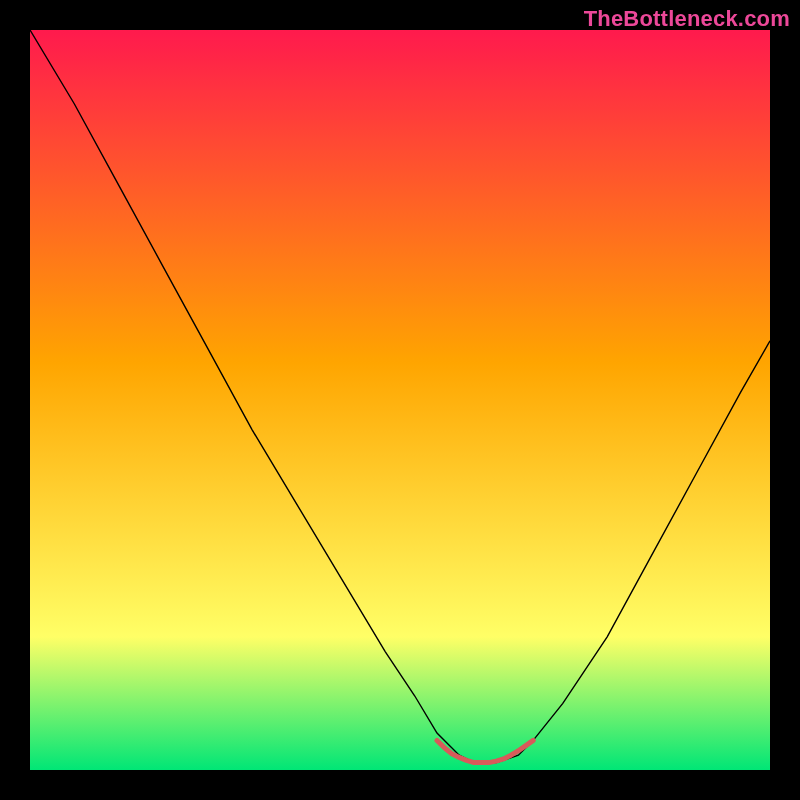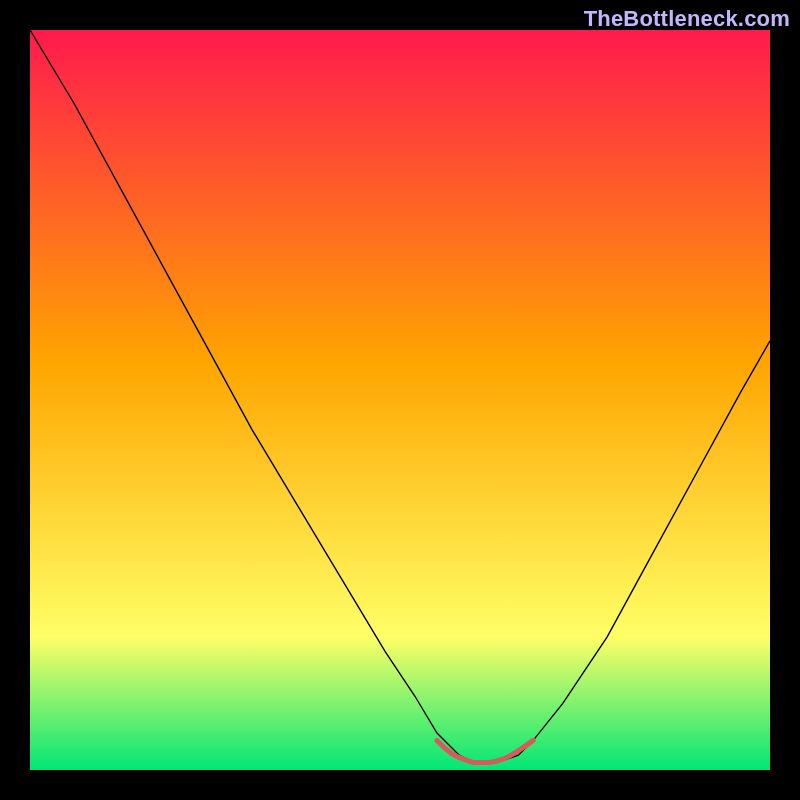--- a/index.html
+++ b/index.html
@@ -14,21 +14,21 @@
   .frame {
     position: relative;
     width: 800px;
     height: 800px;
     background: #000;
   }
   .watermark {
     position: absolute;
     top: 6px;
     right: 10px;
-    color: #c4b5fd;
+    color: #ec4899;
     font-size: 22px;
     font-weight: 600;
     letter-spacing: 0.2px;
     user-select: none;
     text-align: center;
   }
   .plot {
     position: absolute;
     left: 30px;
     top: 30px;

